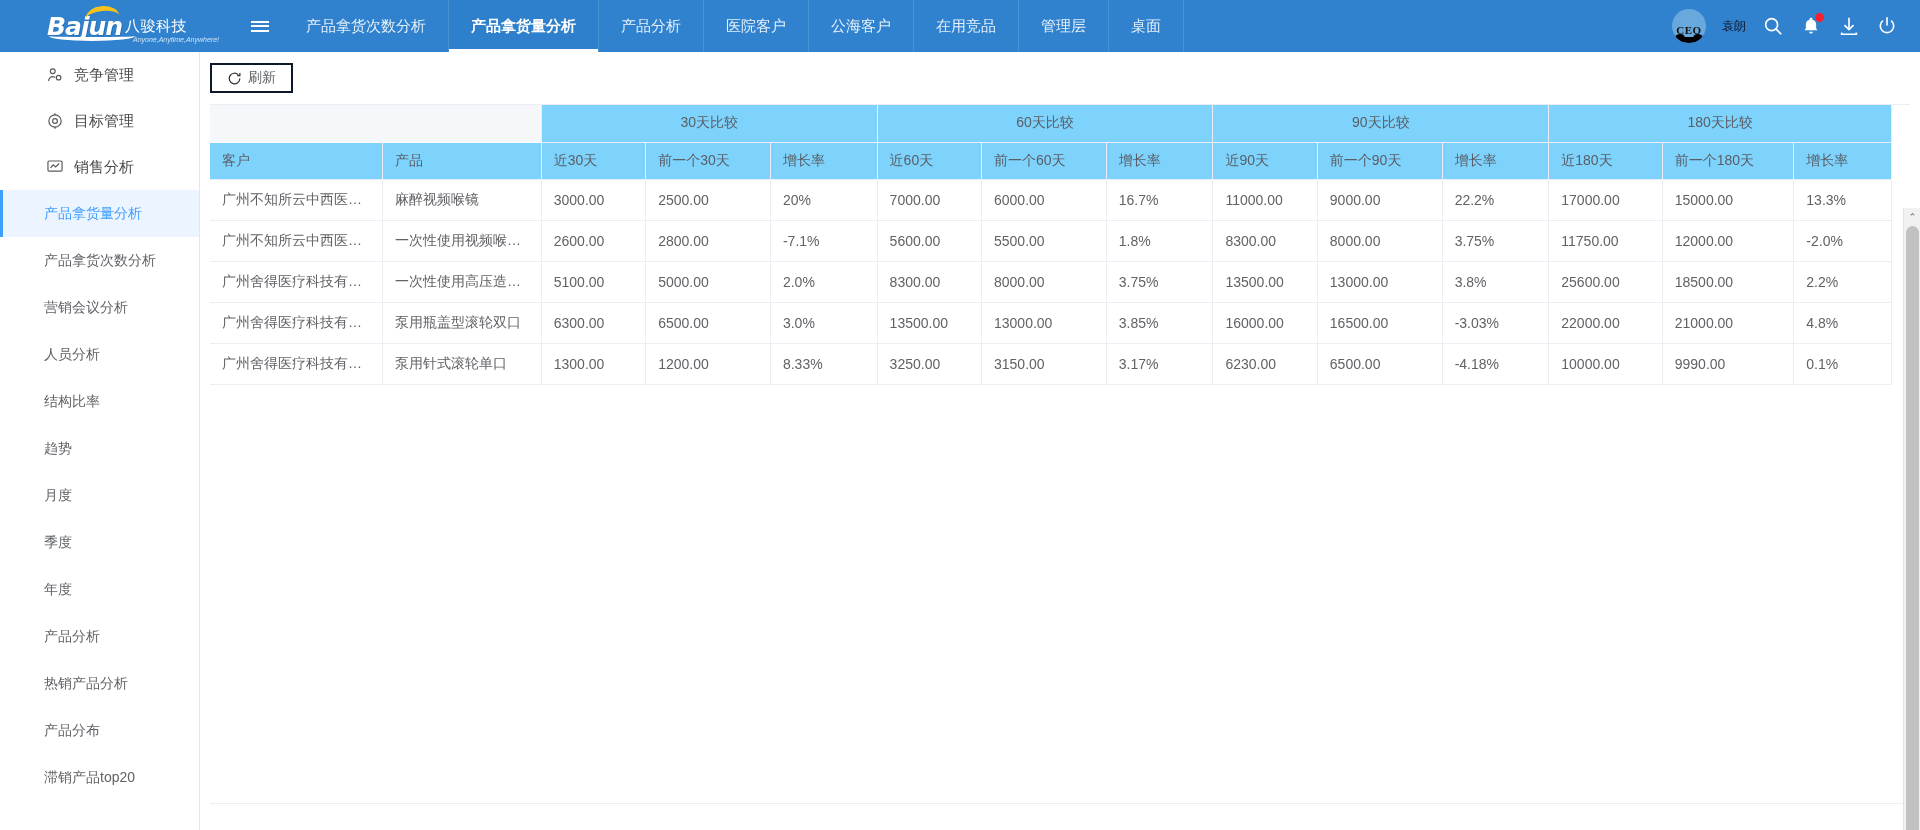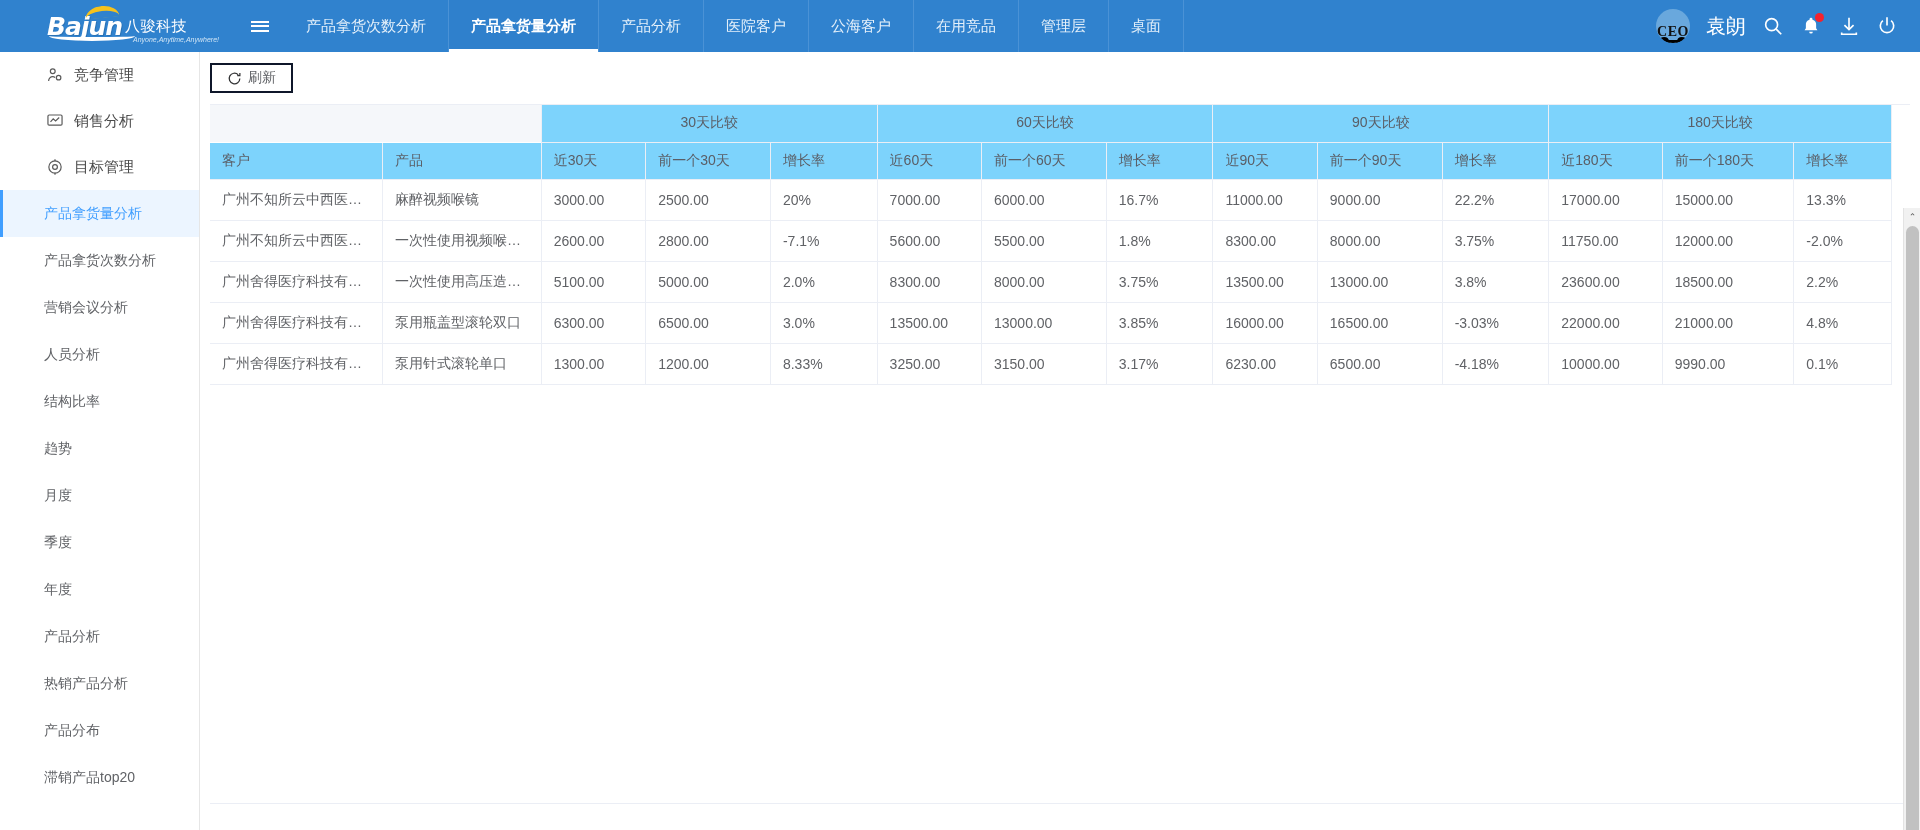--- a/index.html
+++ b/index.html
@@ -63,36 +63,36 @@
   .header-right {
     display: flex; align-items: center; gap: 16px;
     margin-left: auto; padding-right: 22px;
   }
   .avatar {
     width: 34px; height: 34px; border-radius: 50%; background: #69a8dd;
     display: flex; flex-direction: column; align-items: center; justify-content: center;
     position: relative; overflow: hidden;
   }
   .avatar .ceo {
-    font-family: "Liberation Serif", serif; font-size: 14px; font-weight: bold;
+    font-family: "Liberation Serif", serif; font-size: 11px; font-weight: bold;
     color: #111; letter-spacing: .5px; line-height: 1; margin-top: 16px;
   }
   .avatar .stache {
     width: 26px; height: 11px; margin-top: 1px;
     background: #000;
     border-radius: 0 0 48% 48% / 0 0 100% 100%;
     position: relative;
   }
   .avatar .stache::before, .avatar .stache::after {
     content:""; position:absolute; top:-3px; width:11px; height:9px; background:#000;
     border-radius: 50% 50% 0 0;
   }
   .avatar .stache::before { left: -2px; transform: rotate(-18deg); }
   .avatar .stache::after  { right: -2px; transform: rotate(18deg); }
-  .username { color: #ffffff; font-size: 20px; }
+  .username { color: #0f172a; font-size: 12px; }
   .hicon { width: 22px; height: 22px; position: relative; cursor: pointer; color:#fff; }
   .hicon svg { display:block; }
   .dot {
     position: absolute; right: -2px; top: -2px; width: 9px; height: 9px;
     background: #f5222d; border-radius: 50%;
   }
 
   
   .sidebar {
     position: absolute; top: 52px; left: 0; width: 200px; height: 778px;
@@ -238,37 +238,37 @@
           <path d="M3.5 20c0-3.4 2.5-5.8 5.5-5.8 1.2 0 2.3.4 3.2 1"></path>
         <circle cx="16.8" cy="15.6" r="3"></circle>
       </svg>
     </span>
     <span>竞争管理</span>
   </div>
 
   <div class="side-group">
     <span class="gicon">
       <svg viewBox="0 0 24 24" width="18" height="18" fill="none" stroke="#5a5a5a" stroke-width="1.6">
-        <rect x="2.6" y="4" width="18.8" height="13.6" rx="1.6"></rect>
-        <polyline points="6,13.2 9.6,9.2 12.8,12 17.6,7.4"></polyline>
-      </svg>
-    </span>
-    <span>销售分析</span>
-  </div>
-
-  <div class="side-group">
-    <span class="gicon">
-      <svg viewBox="0 0 24 24" width="18" height="18" fill="none" stroke="#5a5a5a" stroke-width="1.6">
         <circle cx="12" cy="12" r="8.2"></circle>
           <circle cx="12" cy="12" r="3.2"></circle>
         <line x1="12" y1="1.8" x2="12" y2="4.4"></line>
           <line x1="12" y1="19.6" x2="12" y2="22.2"></line>
       </svg>
     </span>
     <span>目标管理</span>
+  </div>
+
+  <div class="side-group">
+    <span class="gicon">
+      <svg viewBox="0 0 24 24" width="18" height="18" fill="none" stroke="#5a5a5a" stroke-width="1.6">
+        <rect x="2.6" y="4" width="18.8" height="13.6" rx="1.6"></rect>
+        <polyline points="6,13.2 9.6,9.2 12.8,12 17.6,7.4"></polyline>
+      </svg>
+    </span>
+    <span>销售分析</span>
   </div>
 
   <div class="side-sub active">产品拿货量分析</div>
   <div class="side-sub">产品拿货次数分析</div>
   <div class="side-sub">营销会议分析</div>
   <div class="side-sub">人员分析</div>
   <div class="side-sub">结构比率</div>
   <div class="side-sub">趋势</div>
   <div class="side-sub">月度</div>
   <div class="side-sub">季度</div>
@@ -374,21 +374,21 @@
             <td>一次性使用高压造影注...</td>
             <td>5100.00</td>
             <td>5000.00</td>
             <td>2.0%</td>
             <td>8300.00</td>
             <td>8000.00</td>
             <td>3.75%</td>
             <td>13500.00</td>
             <td>13000.00</td>
             <td>3.8%</td>
-            <td>23600.00</td>
+            <td>25600.00</td>
             <td>18500.00</td>
             <td>2.2%</td>
           </tr>
           <tr>
             <td>广州舍得医疗科技有限公司</td>
             <td>泵用瓶盖型滚轮双口</td>
             <td>6300.00</td>
             <td>6500.00</td>
             <td>3.0%</td>
             <td>13500.00</td>

